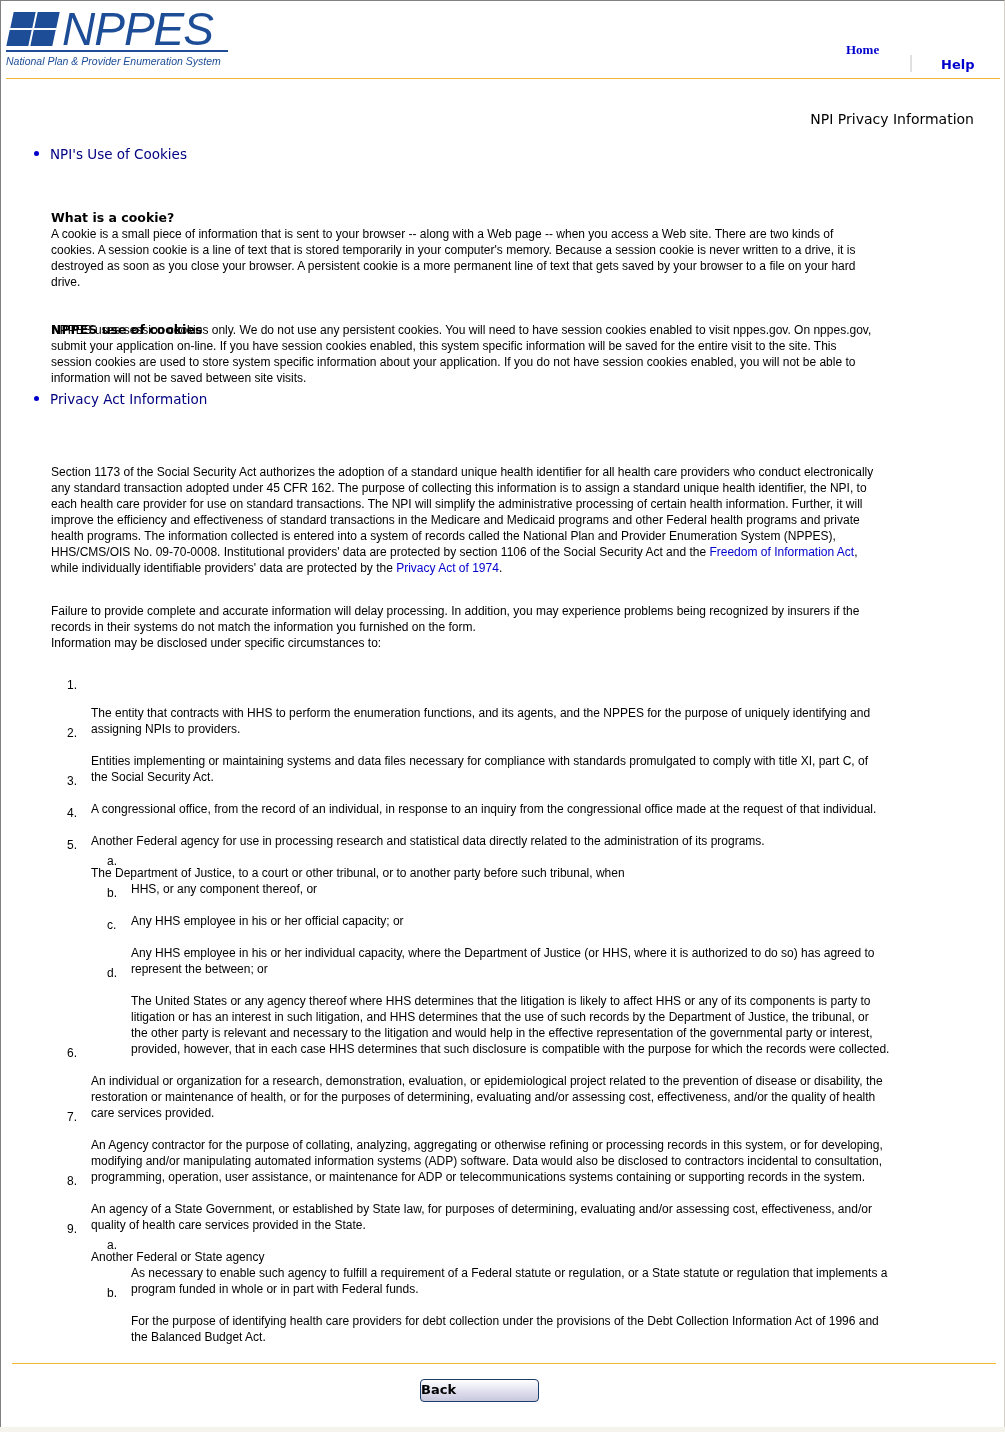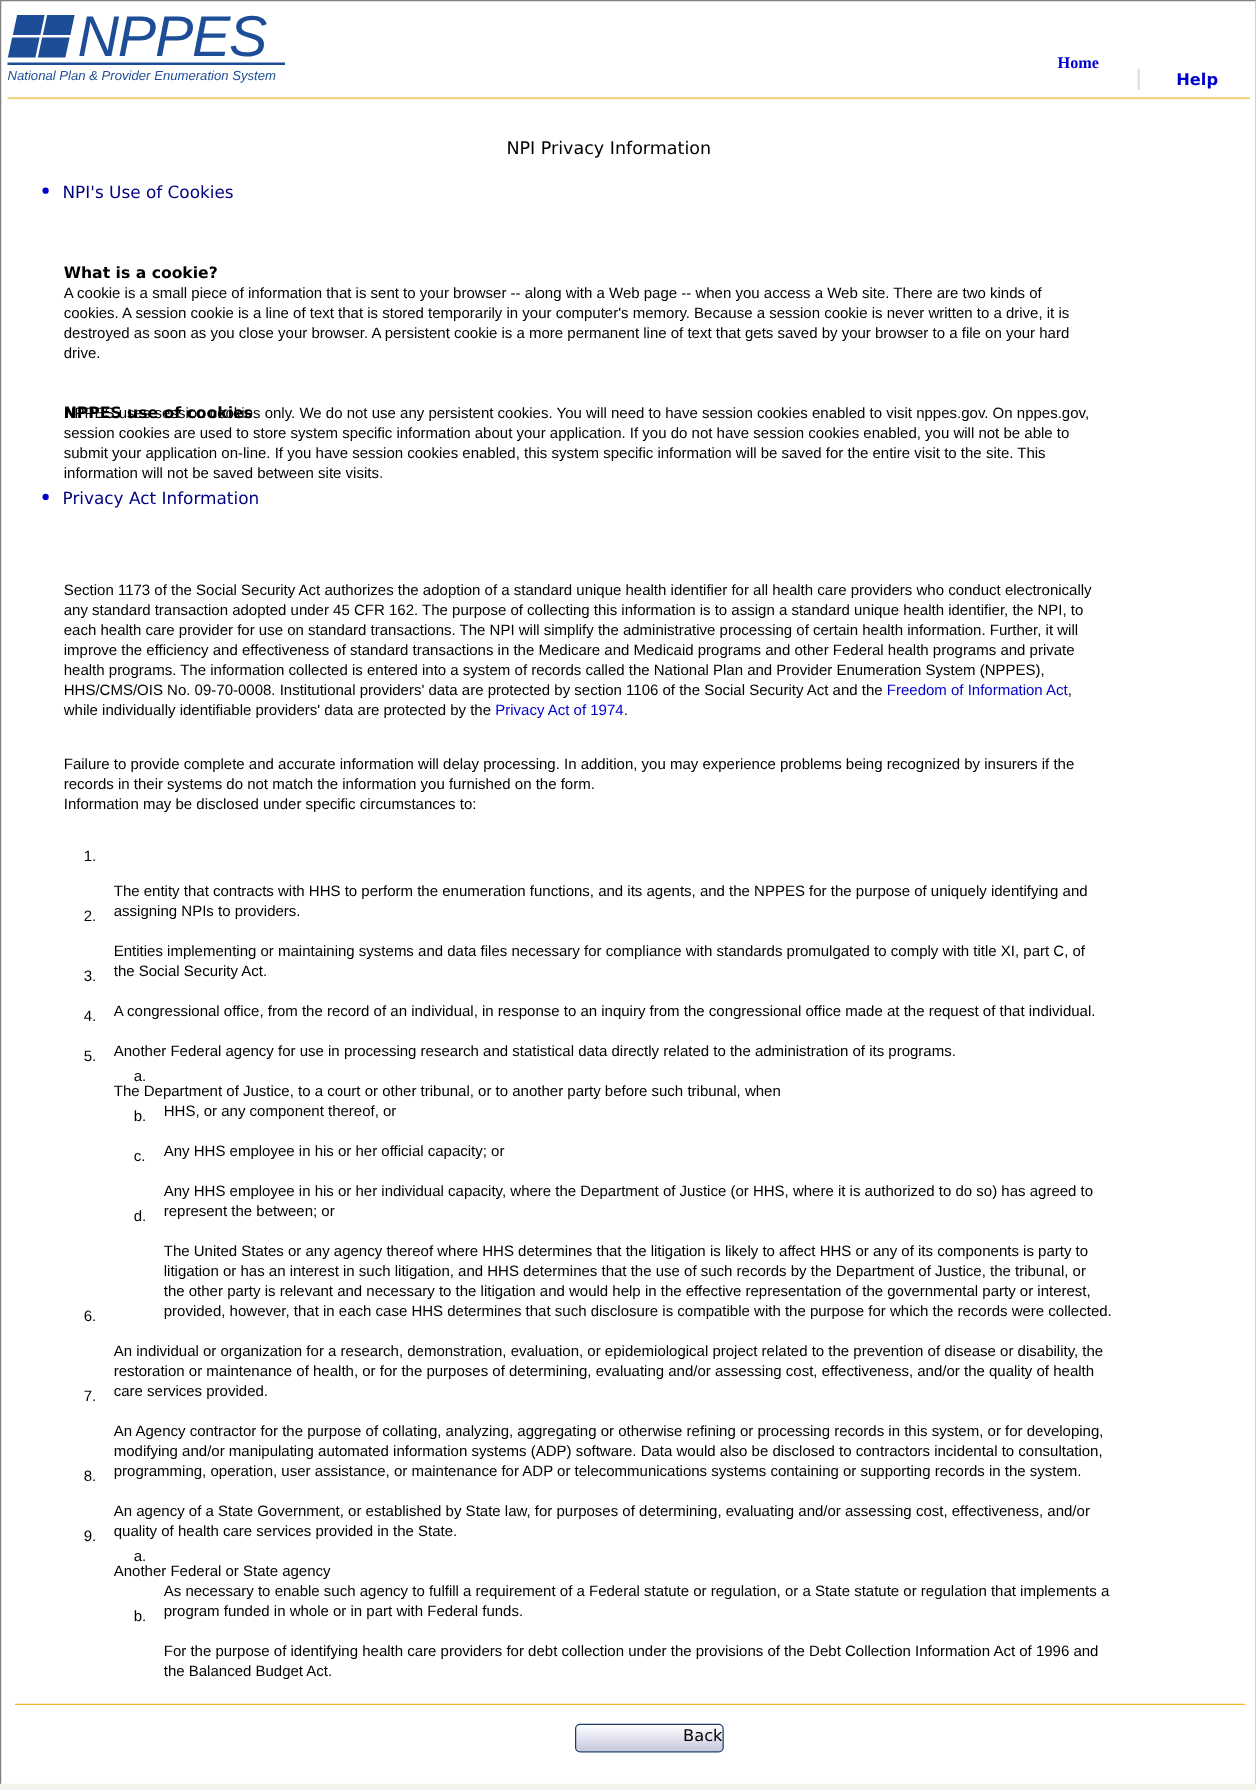--- a/index.html
+++ b/index.html
@@ -10,32 +10,32 @@
   .header { position:absolute; left:0; top:0; width:1005px; height:80px; }
   .logo { position:absolute; left:6px; top:6px; width:224px; height:64px; }
   .logo-squares { position:absolute; left:2px; top:4px; width:52px; height:38px; }
   .logo-squares span { position:absolute; width:22px; height:16px; background:#1c4d96; transform:skewX(-12deg); }
   .logo-text { position:absolute; left:56px; top:-4px; font-size:46px; font-style:italic; color:#1c4d96;
                letter-spacing:-1px; font-family:"Liberation Sans", sans-serif; }
   .logo-rule { position:absolute; left:0; top:44px; width:222px; height:2px; background:#1c4d96; }
   .logo-sub { position:absolute; left:0; top:49px; font-size:10.5px; font-style:italic; color:#1c4d96; white-space:nowrap; }
   .nav-sep { position:absolute; left:910px; top:55px; width:2px; height:17px; background:#e0e0e0; }
   .hr-top { position:absolute; left:6px; top:78px; width:994px; height:1px; background:#f0b830; }
-  .page-title { position:absolute; left:0; top:111px; width:974px; text-align:center; font-size:14px; font-family:"DejaVu Sans", sans-serif; }
+  .page-title { position:absolute; left:0; top:111px; width:974px; text-align:right; font-size:14px; font-family:"DejaVu Sans", sans-serif; }
   .sec-head { position:absolute; left:34px; font-family:"DejaVu Sans", sans-serif; font-size:13.5px; color:#000080; }
   .sec-head .dot { display:inline-block; width:5px; height:5px; border-radius:50%; background:#0000cc; margin-right:11px; vertical-align:middle; position:relative; top:-2px; }
   .sub-head { position:absolute; left:51px; font-weight:bold; font-size:12.5px; font-family:"DejaVu Sans", sans-serif;text-align:right; }
   .para { position:absolute; left:51px; width:910px; font-size:12px; line-height:16px; }
   a.lnk { color:#0000cc; text-decoration:none; }
   .li { position:absolute; font-size:12px; line-height:16px; }
   .li .num { position:absolute; left:0; top:0; }
   .li .txt { position:absolute; left:24px; top:0;margin-top:28px; }
   .hr-bot { position:absolute; left:12px; top:1363px; width:984px; height:1px; background:#f0b830; }
-  .back-btn { position:absolute; left:460px; top:1379px; width:117px; height:21px; border:1px solid #1c3c6a; border-radius:4px;
-              background:linear-gradient(#ffffff, #dcdcec 60%, #c8c8dc); font-size:13px; font-family:"DejaVu Sans", sans-serif; text-align:right; line-height:20px; cursor:pointer; }
+  .back-btn { position:absolute; left:420px; top:1379px; width:117px; height:21px; border:1px solid #1c3c6a; border-radius:4px;
+              background:linear-gradient(#ffffff, #dcdcec 60%, #c8c8dc); font-size:13px; font-family:"DejaVu Sans", sans-serif; text-align:left; line-height:20px; cursor:pointer;font-weight:bold; }
   .bottom-bar { position:absolute; left:0; top:1427px; width:1005px; height:5px; background:#f4f4ec; }
 </style>
 </head>
 <body>
 
 <div class="frame"></div>
 
 <div class="header">
   <div class="logo">
     <div class="logo-squares">
@@ -64,22 +64,22 @@
 <div class="para" style="top:226px;">
   <div>A cookie is a small piece of information that is sent to your browser -- along with a Web page -- when you access a Web site. There are two kinds of</div>
   <div>cookies. A session cookie is a line of text that is stored temporarily in your computer's memory. Because a session cookie is never written to a drive, it is</div>
   <div>destroyed as soon as you close your browser. A persistent cookie is a more permanent line of text that gets saved by your browser to a file on your hard</div>
   <div>drive.</div>
 </div>
 
 <div class="sub-head" style="top:322px;">NPPES use of cookies</div>
 <div class="para" style="top:322px;">
   <div>NPPES uses session cookies only. We do not use any persistent cookies. You will need to have session cookies enabled to visit nppes.gov. On nppes.gov,</div>
+  <div>submit your application on-line. If you have session cookies enabled, this system specific information will be saved for the entire visit to the site. This</div>
   <div>session cookies are used to store system specific information about your application. If you do not have session cookies enabled, you will not be able to</div>
-  <div>submit your application on-line. If you have session cookies enabled, this system specific information will be saved for the entire visit to the site. This</div>
   <div>information will not be saved between site visits.</div>
 </div>
 
 <div class="sec-head" style="top:391px;">
   <span class="dot"></span><span>Privacy Act Information</span>
 </div>
 
 <div class="para" style="top:464px;">
   <div>Section 1173 of the Social Security Act authorizes the adoption of a standard unique health identifier for all health care providers who conduct electronically</div>
   <div>any standard transaction adopted under 45 CFR 162. The purpose of collecting this information is to assign a standard unique health identifier, the NPI, to</div>

